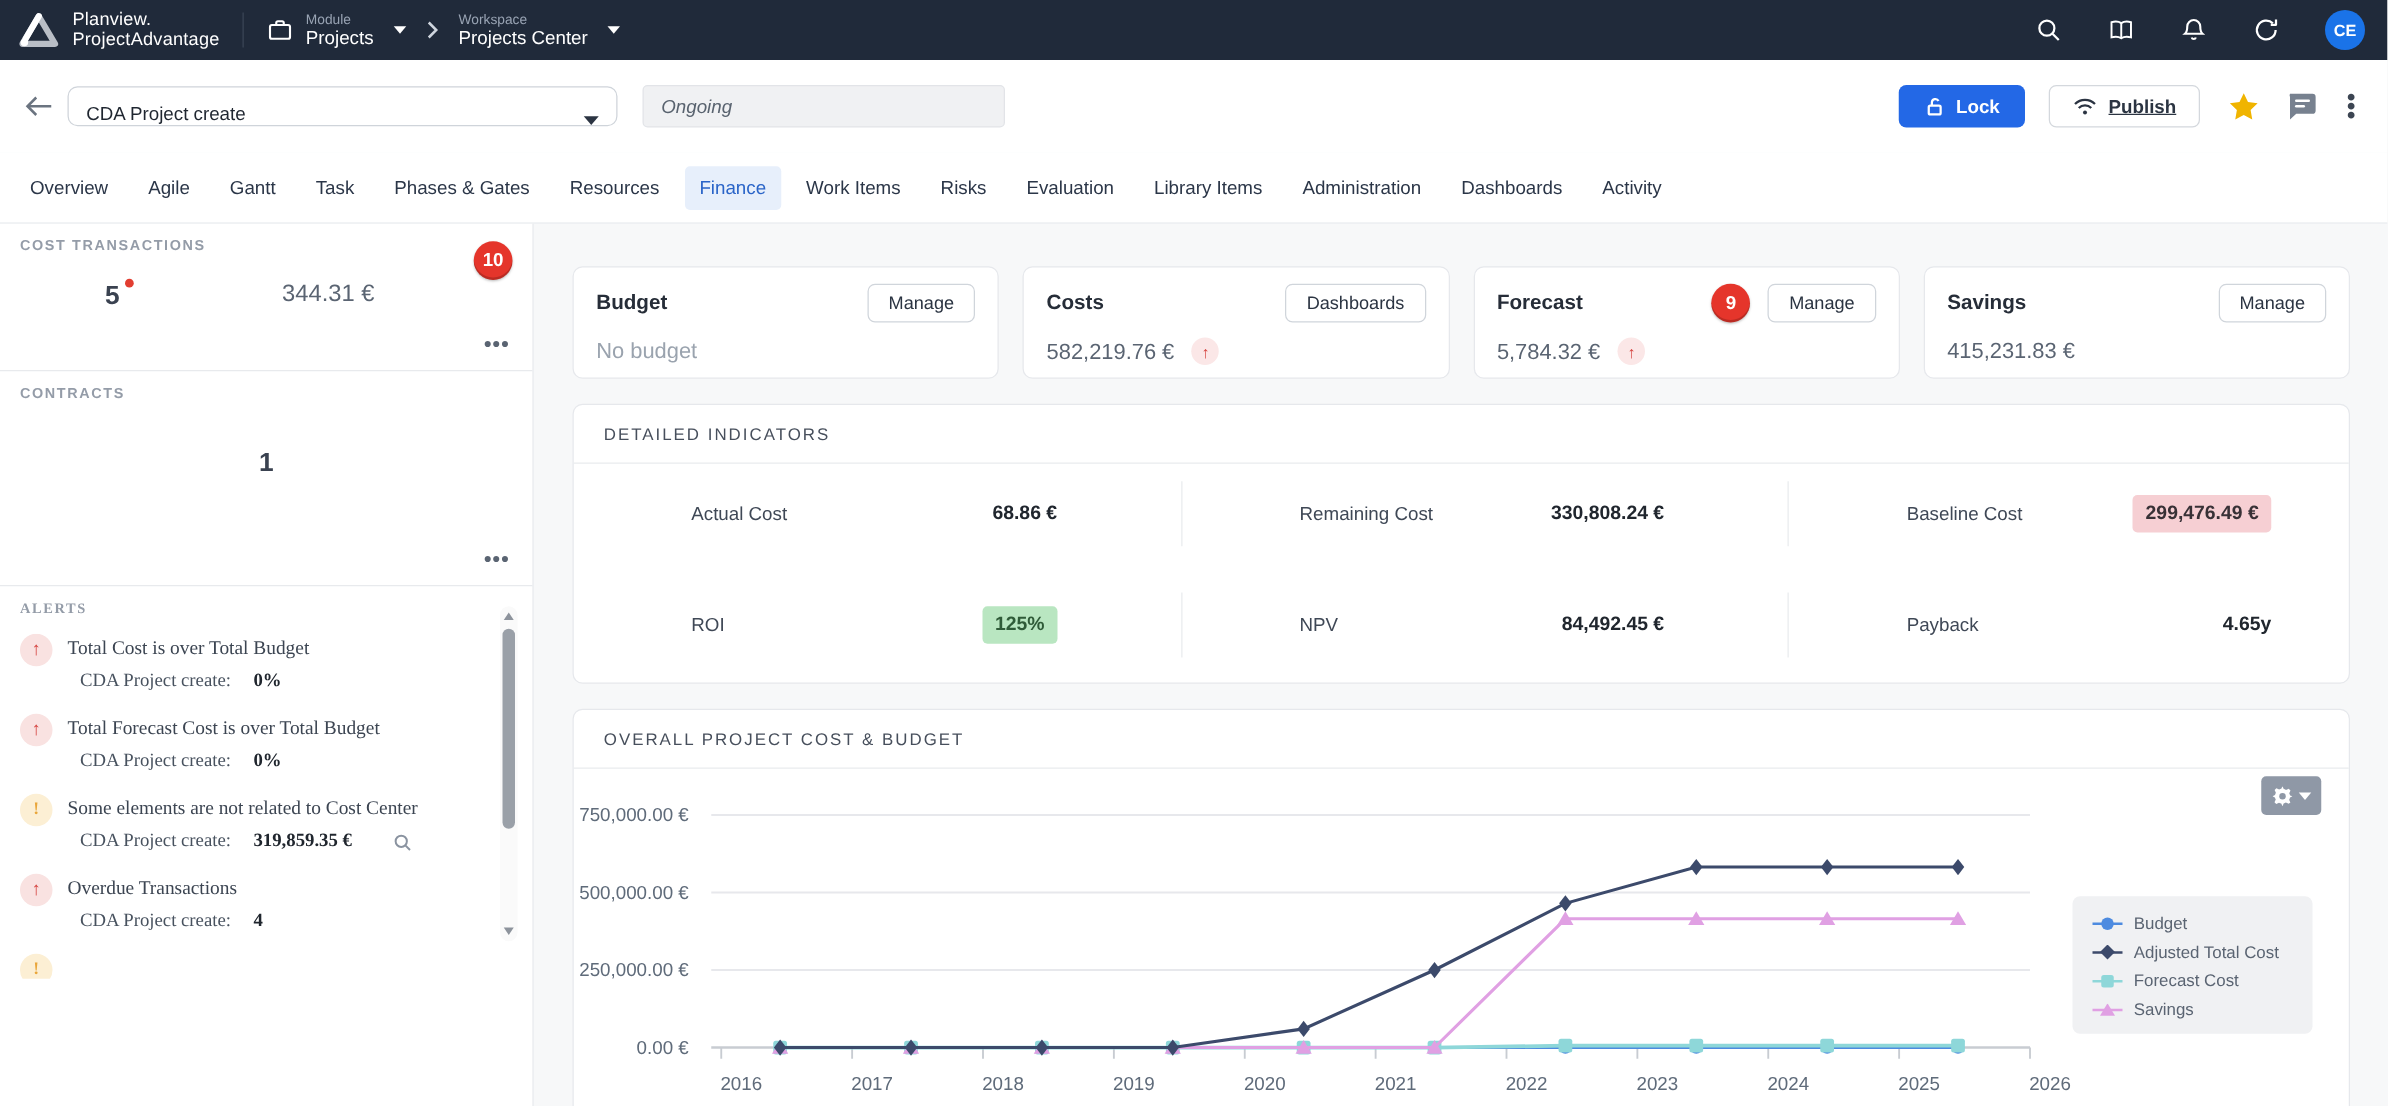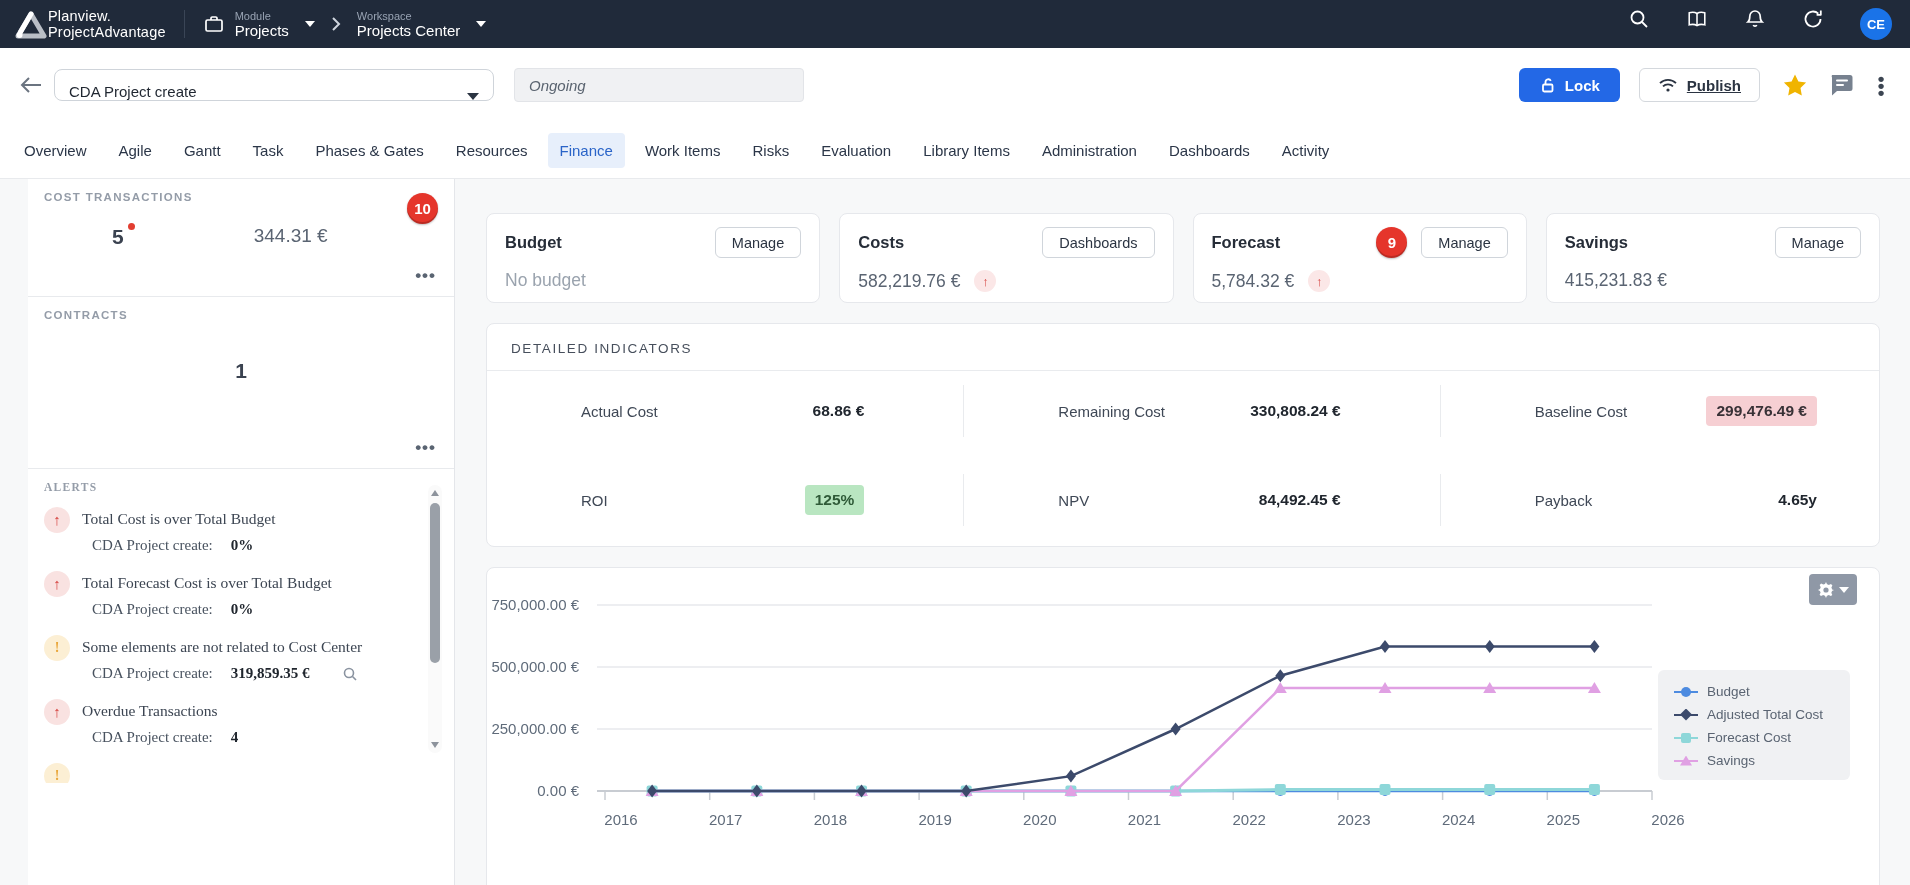--- a/index.html
+++ b/index.html
@@ -1,29 +1,29 @@
 <!DOCTYPE html>
 <html><head>
 <meta charset="utf-8">
 <style>
   * { margin:0; padding:0; box-sizing:border-box; }
   html,body { width:1910px; height:885px; font-family:"Liberation Sans", sans-serif; background:#f7f8f9; overflow:hidden; }
 
   
   .topbar { height:48px; background:#202a3a; display:flex; align-items:center; padding:0 18px 0 14px; color:#fff; }
-  .brand { display:flex; align-items:flex-end; }
+  .brand { display:flex; align-items:center; gap:10px; }
   .brand-text { font-size:14.5px; line-height:16px; font-weight:500; letter-spacing:.2px; }
   .tb-divider { width:1px; height:28px; background:#3a4556; margin:0 18px; }
   .switcher { display:flex; align-items:center; gap:10px; cursor:pointer; }
   .sw-text .sw-label { font-size:11px; color:#98a3b3; line-height:12px; }
   .sw-text .sw-value { font-size:15px; color:#fff; line-height:17px; }
   .caret-down { width:0; height:0; border-left:5px solid transparent; border-right:5px solid transparent; border-top:6px solid #fff; margin-left:6px; }
   .crumb-chev { color:#cfd5de; font-size:16px; margin:0 16px; }
   .tb-spacer { flex:1; }
-  .tb-icons { display:flex; align-items:flex-start; gap:36px; }
+  .tb-icons { display:flex; align-items:center; gap:36px; }
   .tb-icon { width:22px; height:22px; display:flex; align-items:center; justify-content:center; cursor:pointer; }
   .avatar { width:32px; height:32px; border-radius:50%; background:#1a73e8; color:#fff; font-size:13px; font-weight:700; display:flex; align-items:center; justify-content:center; cursor:pointer; }
 
   
   .header { height:74px; background:#fff; display:flex; align-items:center; padding:0 22px 0 16px; }
   .back-btn { width:30px; height:30px; display:flex; align-items:center; justify-content:center; cursor:pointer; margin-right:8px; }
   .proj-select { width:440px; height:32px; border:1px solid #cfd4da; border-radius:8px; background:#fff; display:flex; align-items:flex-end; padding:0 14px; font-size:15px; color:#1f2630; cursor:pointer; }
   .proj-select .sel-caret { margin-left:auto; width:0; height:0; border-left:6px solid transparent; border-right:6px solid transparent; border-top:7px solid #2b3442; }
   .status-box { width:290px; height:34px; margin-left:20px; background:#f0f1f3; border:1px solid #e2e4e8; border-radius:4px; display:flex; align-items:center; padding:0 14px; font-size:15px; font-style:italic; color:#59636f; }
   .hdr-spacer { flex:1; }
@@ -32,21 +32,21 @@
   .hdr-star { margin-left:22px; cursor:pointer; display:flex; }
   .hdr-comment { margin-left:20px; cursor:pointer; display:flex; }
   .hdr-kebab { margin-left:20px; color:#3c4552; font-size:19px; font-weight:700; letter-spacing:0; line-height:7px; cursor:pointer; text-align:center; width:14px; }
 
   
   .tabs { height:56px; background:#fff; display:flex; align-items:center; padding:0 12px; gap:8px; }
   .tab { font-size:15px; color:#2b3648; padding:9px 12px; border-radius:4px; cursor:pointer; white-space:nowrap; }
   .tab.active { color:#2a64c8; background:#e7effb; }
 
   
-  .content { display:flex; height:707px; border-top:1px solid #e8eaed;padding-left:28px; }
+  .content { display:flex; height:707px; border-top:1px solid #e8eaed; }
   .sidebar { width:427px; background:#fff; border-right:1px solid #e4e6ea; display:flex; flex-direction:column; }
   .main { flex:1; background:#f7f8f9; padding:34px 30px 0 31px; overflow:hidden; }
 
   
   .sb-section { position:relative; border-bottom:1px solid #e8eaed; padding:12px 16px; }
   .sb-title { font-size:11.5px; font-weight:700; letter-spacing:1.3px; color:#949ca8; }
   .sb-kebab { position:absolute; right:18px; bottom:10px; color:#5a6472; font-size:17px; font-weight:700; letter-spacing:1px; cursor:pointer; }
   .sec-cost { height:118px; }
   .sec-cost .vals { display:flex; margin-top:22px; }
   .ct-count { font-size:21px; font-weight:600; color:#3a4250; margin-left:68px; position:relative; }
@@ -414,20 +414,21 @@
           <span class="ind-value">84,492.45 €</span>
         </div>
         <div class="ind-cell bl">
           <span class="ind-label">Payback</span>
           <span class="ind-value">4.65y</span>
         </div>
       </div>
     </div>
 
     <div class="panel chart-panel">
+      <div class="panel-title-row"><span class="panel-title">OVERALL PROJECT COST &amp; BUDGET</span></div>
       <div class="chart-body">
         <button class="gear-btn">
           <span>
             <svg class="ic" width="16" height="16" viewBox="0 0 16 16" fill="#fff">
                 <path d="M8 0l1 2.2a6 6 0 0 1 1.8.7L13 2l1.4 1.4-1 2.2c.3.6.6 1.2.7 1.8L16 8l-2 1a6 6 0 0 1-.7 1.8l1 2.2L12.9 14l-2.2-1a6 6 0 0 1-1.8.7L8 16l-1-2.2a6 6 0 0 1-1.8-.7l-2.2 1L1.6 12.7l1-2.2A6 6 0 0 1 1.9 9L0 8l2-1c.1-.6.4-1.2.7-1.8l-1-2.2L3.1 1.6l2.2 1A6 6 0 0 1 7 2L8 0z"></path>
                 <circle cx="8" cy="8" r="2.6" fill="#8f98a6"></circle>
               </svg>
           </span>
           <span class="gcaret"></span>
         </button>

